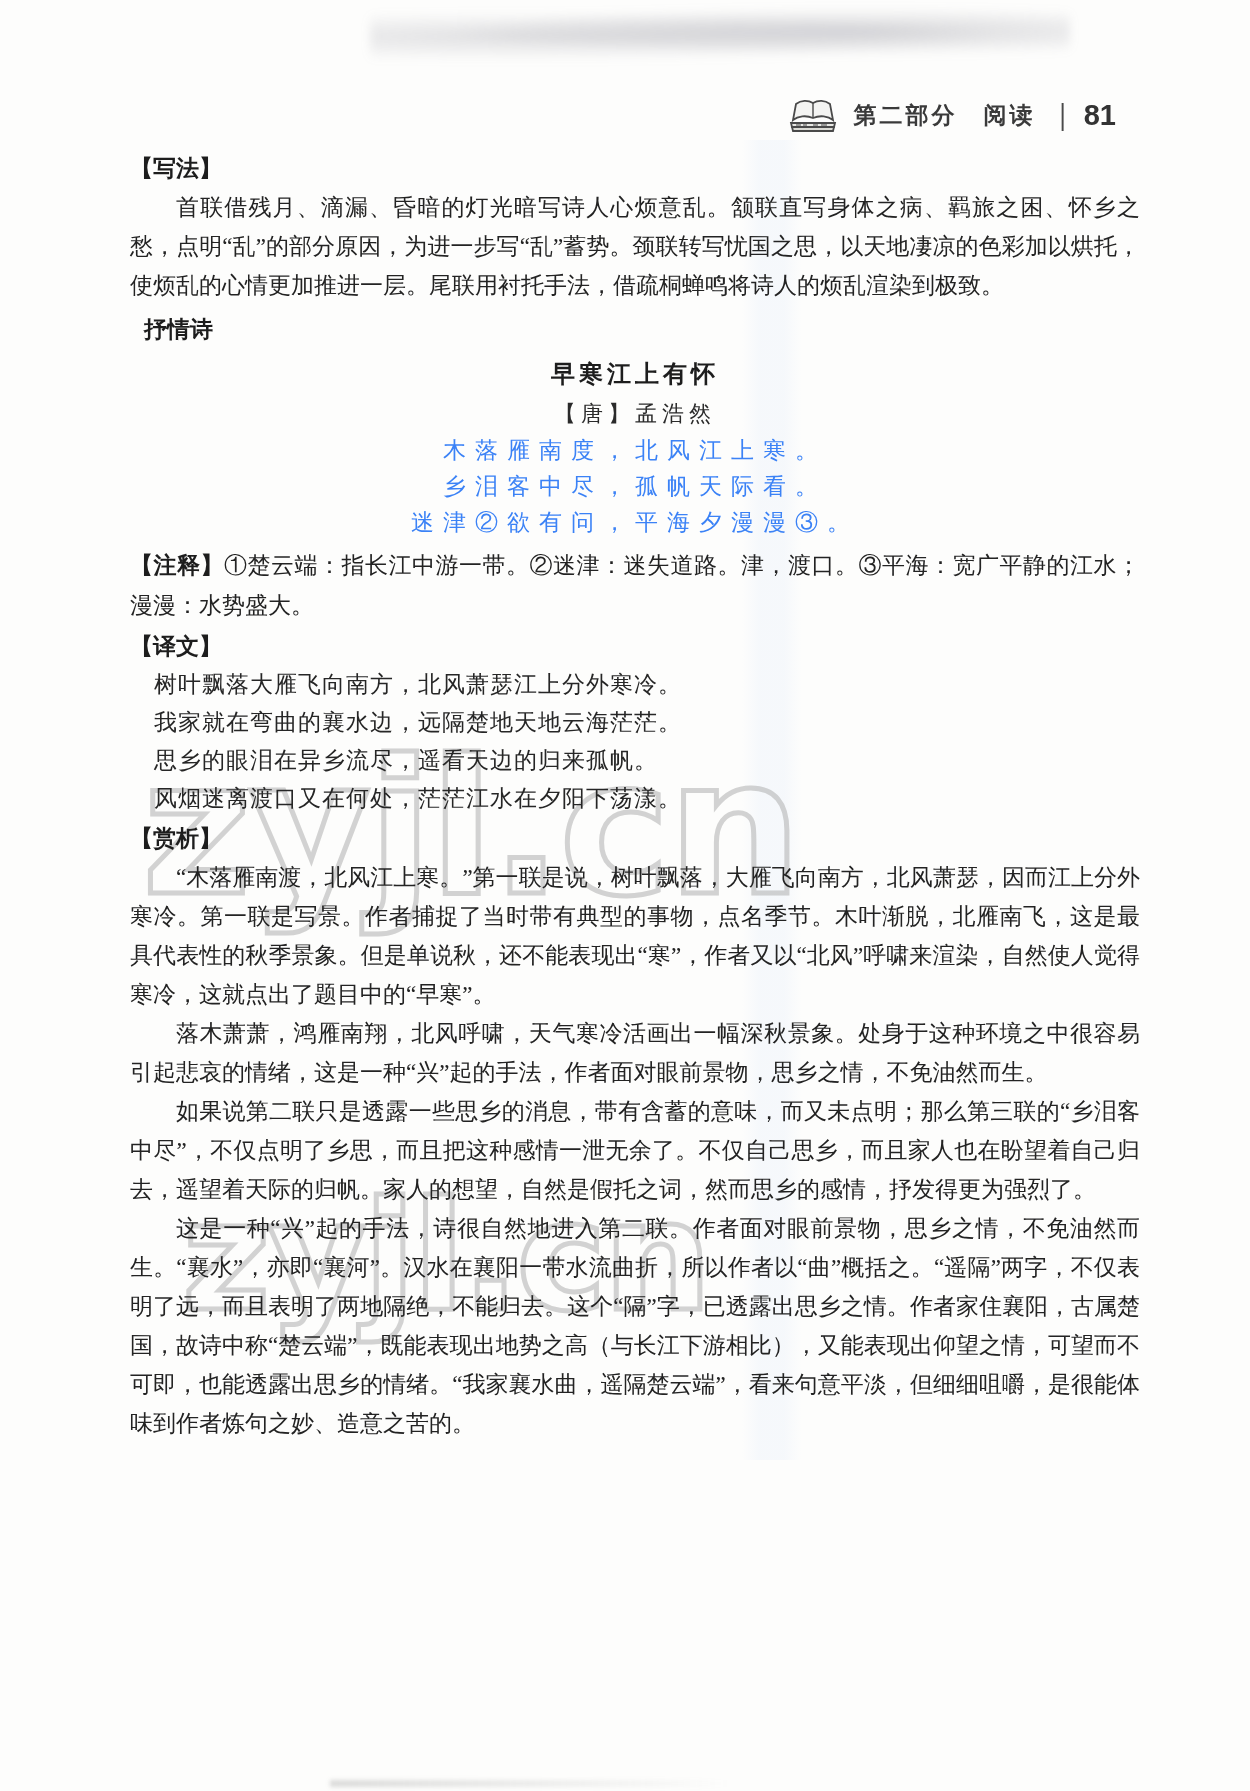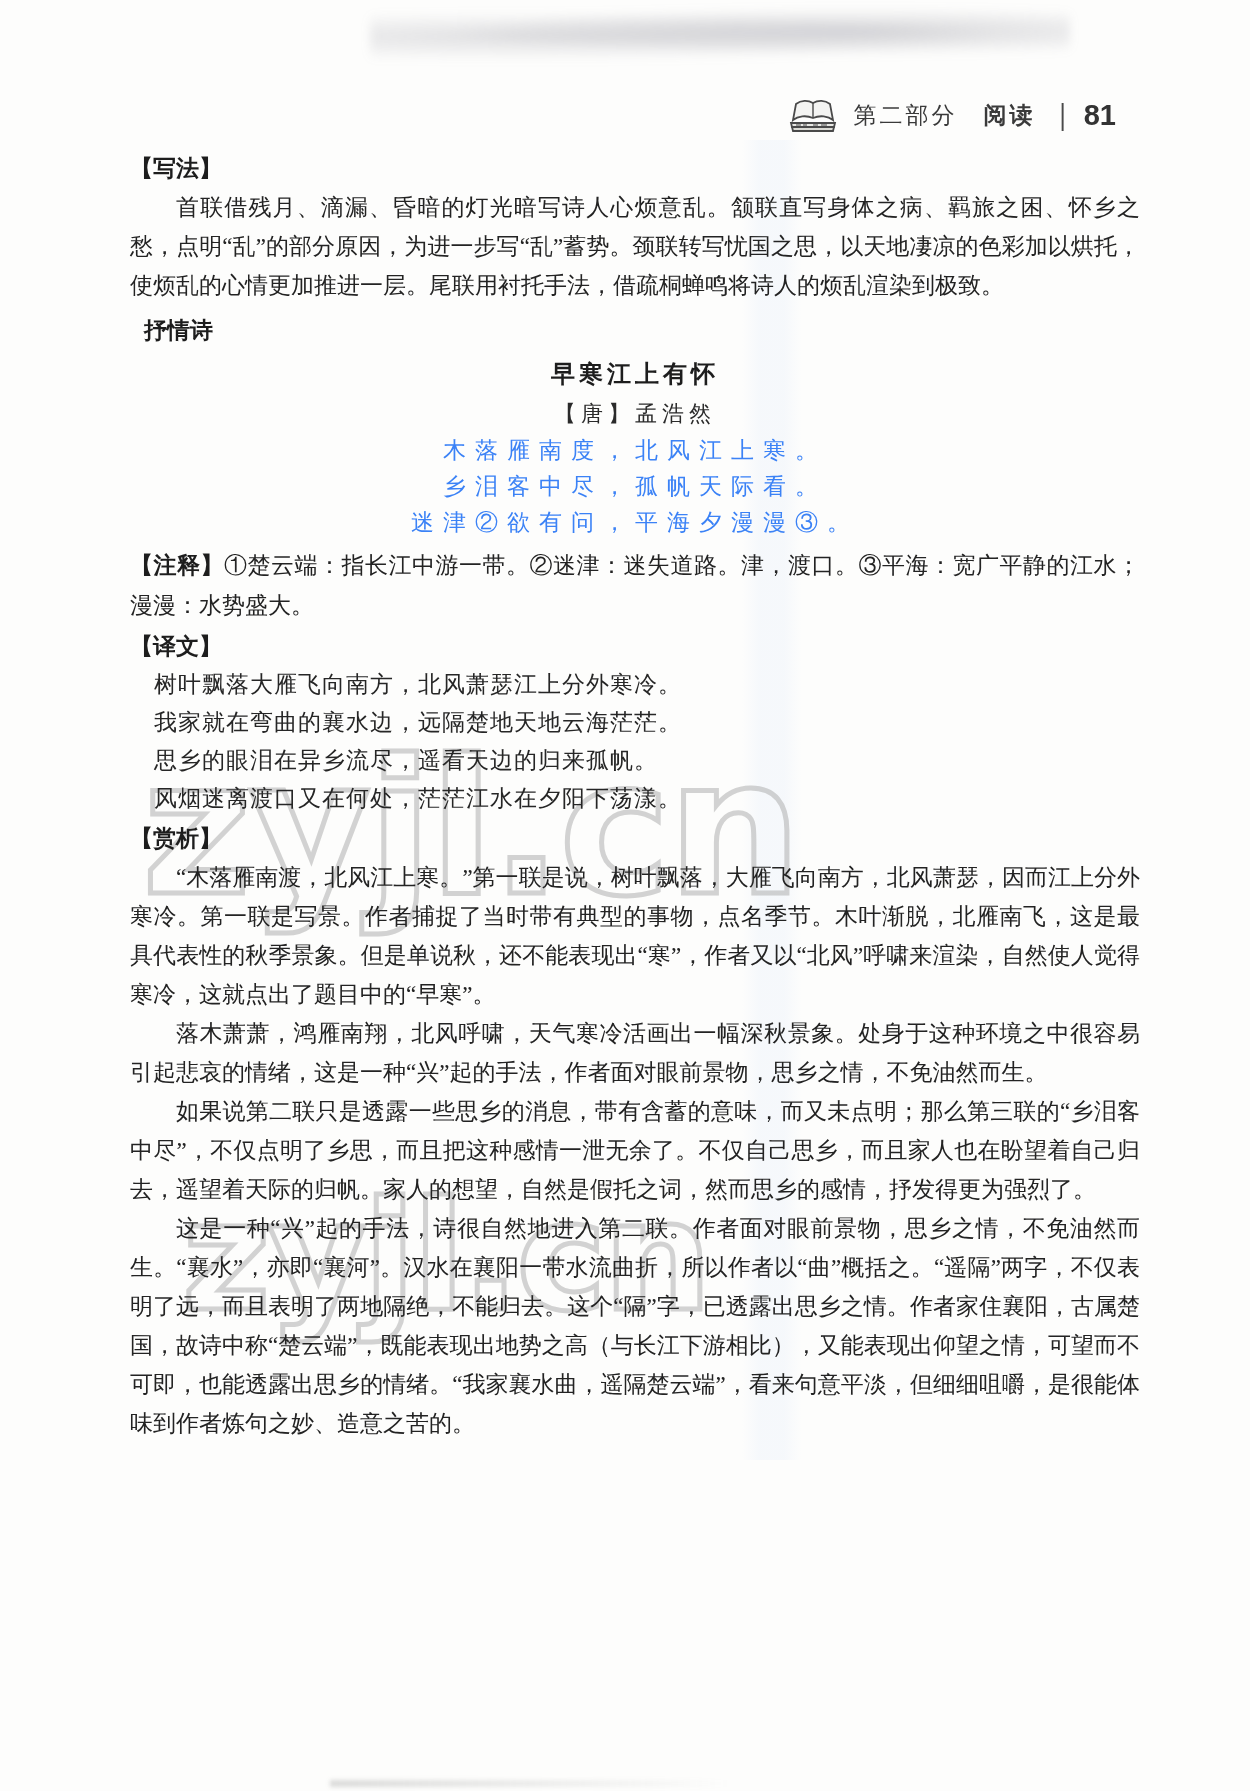--- a/index.html
+++ b/index.html
@@ -27,21 +27,21 @@
     background:linear-gradient(to right, rgba(120,120,120,0.25), rgba(120,120,120,0.10) 60%, transparent);
     filter:blur(2px);
   }
   
   .header {
     position:absolute; top:96px; left:0; right:134px;
     display:flex; justify-content:flex-end; align-items:center;
     font-family:"Liberation Sans","DejaVu Sans",sans-serif;
   }
   .book-icon { width:52px; height:38px; margin-right:14px; flex:none; }
-  .hdr-section { font-size:23px; font-weight:normal; letter-spacing:3px; color:#3a3a3a; }
+  .hdr-section { font-size:23px; font-weight:bold; letter-spacing:3px; color:#3a3a3a; }
   .hdr-subsection { font-size:23px; font-weight:bold; letter-spacing:3px; color:#3a3a3a; margin-left:26px; }
   .hdr-sep { font-size:24px; font-weight:400; color:#4a4a4a; margin:0 18px 0 24px; transform:scaleY(1.2); }
   .hdr-page-num { font-size:29px; font-weight:bold; color:#333; }
   
   .watermark {
     position:absolute; z-index:0;
     font-family:"DejaVu Sans","Liberation Sans",sans-serif;
     font-weight:bold; color:transparent;
     -webkit-text-stroke:5px rgba(168,168,168,0.50);
     letter-spacing:-3px; white-space:nowrap; pointer-events:none;
@@ -52,21 +52,21 @@
   main {
     position:absolute; z-index:1; left:130px; right:110px; top:148px;
     font-size:23px; line-height:39px;
   }
   .sec-heading {
     font-family:"Liberation Sans","DejaVu Sans",sans-serif;
     font-weight:bold; font-size:23px; line-height:40px; margin:0; color:#1d1d1d;
   }
   .body-para { margin:0; text-indent:2em; text-align:justify; }
   .category-heading {
-    font-family:Liberation Sans, sans-serif;
+    font-family:Liberation Serif, serif;
     font-weight:bold; font-size:23px; line-height:42px; margin:4px 0 0 14px; color:#1d1d1d;
   }
   .poem-block { text-align:center; margin-top:2px; }
   .poem-title {
     font-family:"Liberation Sans","DejaVu Sans",sans-serif;
     font-weight:bold; font-size:24px; line-height:42px; letter-spacing:4px; margin:0; color:#1d1d1d;
   }
   .poem-author { font-size:22px; line-height:38px; letter-spacing:5px; margin:0; color:#2a2a2a; }
   .poem-line { font-size:23px; line-height:36px; letter-spacing:9px; margin:0; color:#3b82f6; }
   .notes-para { margin:4px 0 0 0; text-align:justify; line-height:40px; }

